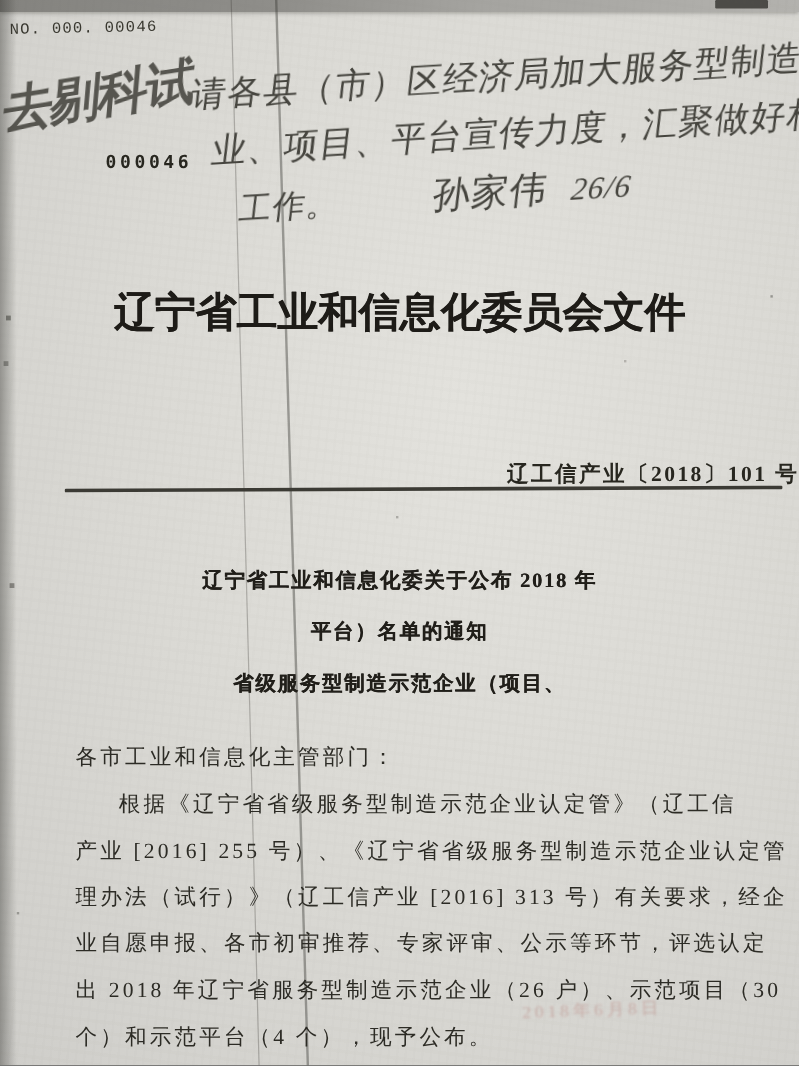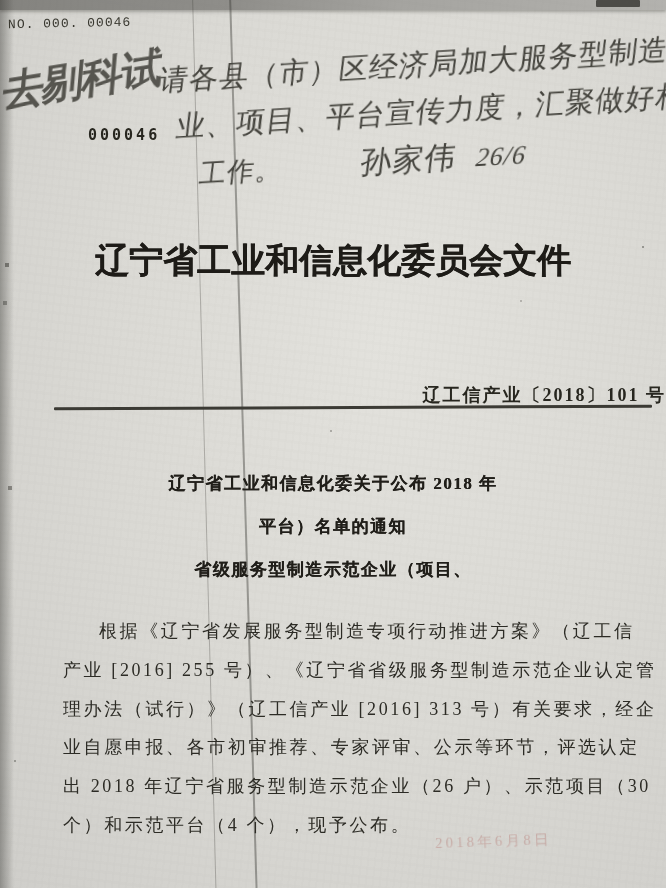--- a/index.html
+++ b/index.html
@@ -146,21 +146,22 @@
 
   <div id="rule"></div>
 
   <div id="notice-title">
     <div class="title-line">辽宁省工业和信息化委关于公布 2018 年</div>
     <div class="title-line">平台）名单的通知</div>
     <div class="title-line">省级服务型制造示范企业（项目、</div>
   </div>
 
   <div id="body-block">
-    <div class="body-line indent">根据《辽宁省发展服务型制造专项行动推进方案》（辽工信</div>
+    <div class="body-line">各市工业和信息化主管部门：</div>
+    <div class="body-line indent">根据《辽宁省省级服务型制造示范企业认定管》（辽工信</div>
     <div class="body-line">产业 [2016] 255 号）、《辽宁省省级服务型制造示范企业认定管</div>
     <div class="body-line">理办法（试行）》（辽工信产业 [2016] 313 号）有关要求，经企</div>
     <div class="body-line">业自愿申报、各市初审推荐、专家评审、公示等环节，评选认定</div>
     <div class="body-line">出 2018 年辽宁省服务型制造示范企业（26 户）、示范项目（30</div>
     <div class="body-line">个）和示范平台（4 个），现予公布。</div>
   </div>
 
   <div id="ghost">2018年6月8日</div>
 
   <div id="specks"></div>

